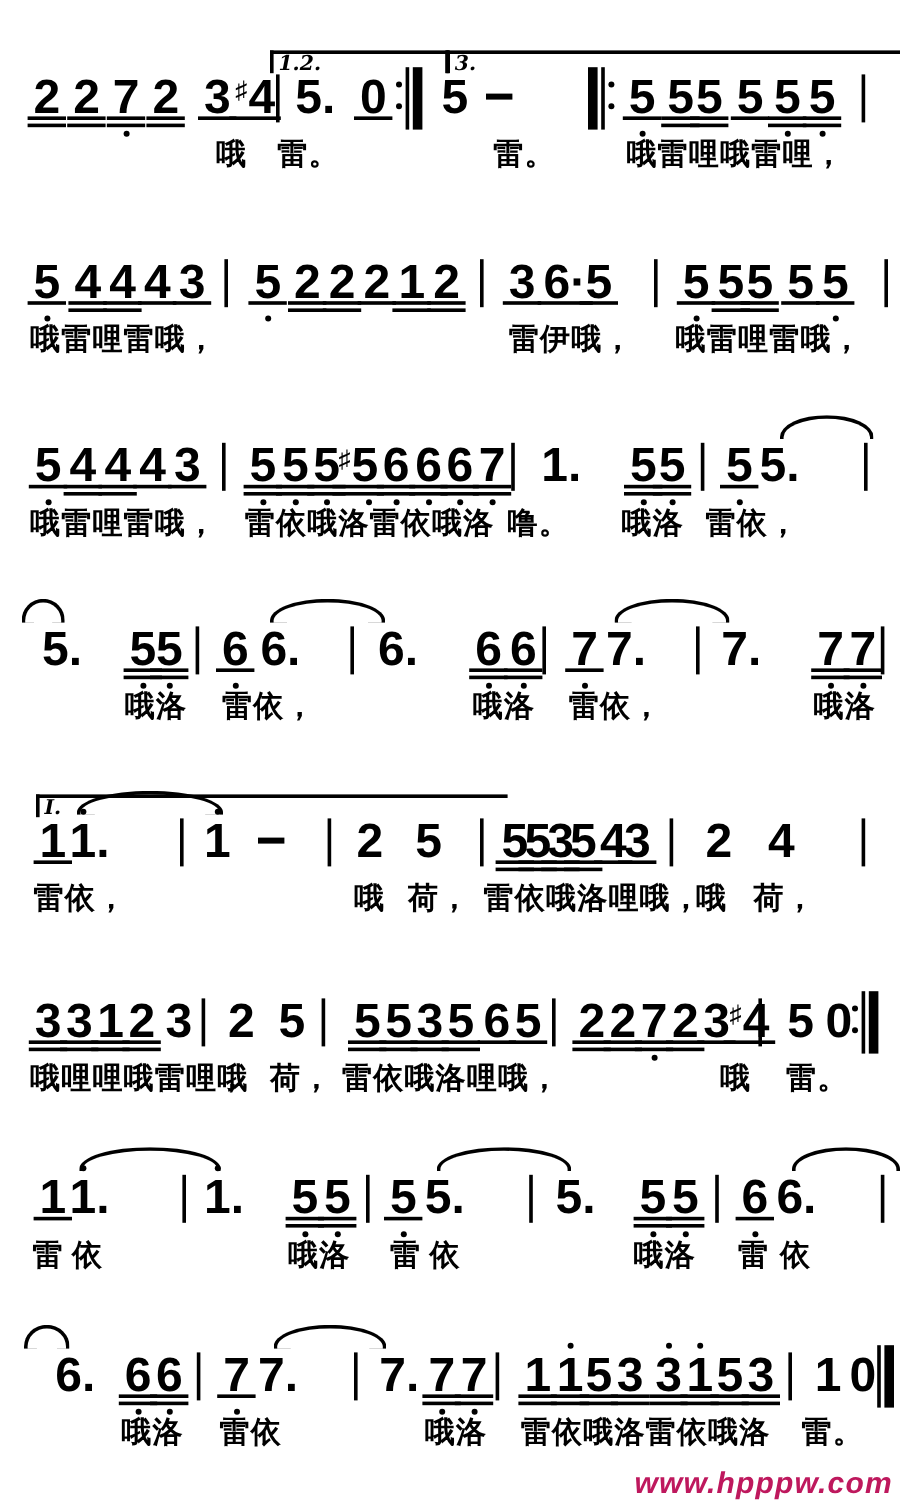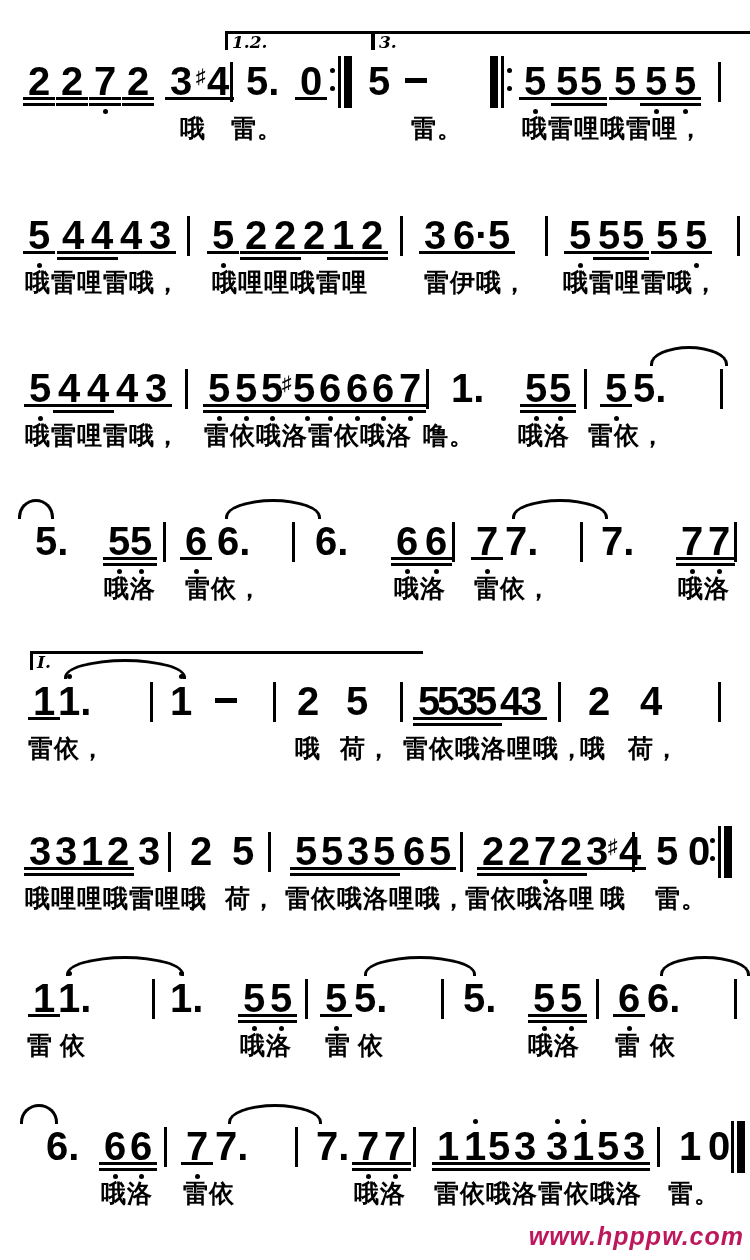--- a/index.html
+++ b/index.html
@@ -19,21 +19,21 @@
   .dash{position:absolute;top:60px;width:22px;height:5px;background:#000;}
   .rpt{position:absolute;top:38px;height:52px;display:flex;gap:3px;}
   .rpt .thin{width:3px;background:#000;} .rpt .thick{width:8px;background:#000;}
   .rpt .dots{width:5px;position:relative;}
   .rpt .dots::before,.rpt .dots::after{content:"";position:absolute;left:0;width:5px;height:5px;border-radius:50%;background:#000;}
   .rpt .dots::before{top:12px;} .rpt .dots::after{top:30px;}
   
   .arc{position:absolute;top:21px;height:17px;border:3px solid #000;border-bottom:none;
        border-radius:55% 55% 0 0 / 100% 100% 0 0;}
   
-  .volta{position:absolute;top:13px;height:16px;border-top:3px solid #000;border-left:3px solid #000;}
+  .volta{position:absolute;top:24px;height:16px;border-top:3px solid #000;border-left:3px solid #000;}
   .volta.rtick{border-right:3px solid #000;}
   .volta .vlabel{position:absolute;left:4px;top:0px;font-family:"DejaVu Serif","Liberation Serif",serif;
        font-style:italic;font-weight:bold;font-size:17px;line-height:17px;}
   
   .lyr{position:absolute;top:96px;font-family:"DejaVu Serif","Liberation Serif",serif;
        font-weight:bold;font-size:25px;line-height:30px;white-space:pre;letter-spacing:1px;}
   
   .wm{position:absolute;top:1222px;right:6px;font-style:italic;font-weight:bold;
       font-size:25px;letter-spacing:1px;font-family:"Liberation Sans","DejaVu Sans",sans-serif;}
 </style>
@@ -100,21 +100,20 @@
       <div class="tok" style="left: 453px;">6·<div class="l1"></div></div>
       <div class="tok" style="left: 488px;">5<div class="l1"></div></div>
       <div class="bar" style="left: 545px;"></div>
       <div class="tok" style="left: 569px;">5<div class="l1"></div><div class="ld"></div></div>
       <div class="tok" style="left: 598px;">5<div class="l1"></div><div class="l2"></div></div>
       <div class="tok" style="left: 622px;">5<div class="l1"></div><div class="l2"></div></div>
       <div class="tok" style="left: 656px;">5<div class="l1"></div></div>
       <div class="tok" style="left: 685px;">5<div class="l1"></div><div class="ld"></div></div>
       <div class="bar" style="left: 737px;"></div>
       <div class="lyr" style="left: 25px;">哦雷哩雷哦，</div>
-      <div class="lyr" style="left: 212px;">哦哩哩哦雷哩</div>
       <div class="lyr" style="left: 424px;">雷伊哦，</div>
       <div class="lyr" style="left: 563px;">哦雷哩雷哦，</div>
     </div>
     <div class="system" style="top: 325px;">
       <div class="arc" style="left: 650px; width: 72px;"></div>
       <div class="tok" style="left: 29px;">5<div class="l1"></div><div class="ld"></div></div>
       <div class="tok" style="left: 58px;">4<div class="l1"></div><div class="l2"></div></div>
       <div class="tok" style="left: 87px;">4<div class="l1"></div><div class="l2"></div></div>
       <div class="tok" style="left: 116px;">4<div class="l1"></div></div>
       <div class="tok" style="left: 145px;">3<div class="l1"></div></div>
@@ -228,21 +227,20 @@
       <div class="tok" style="left: 688px;">0</div>
       <div class="rpt" style="left: 710px;">
         <span class="dots"></span>
         <span class="thin"></span>
         <span class="thick"></span>
       </div>
       <div class="lyr" style="left: 25px;">哦哩哩哦雷哩，</div>
       <div class="lyr" style="left: 181px;">哦</div>
       <div class="lyr" style="left: 225px;">荷，</div>
       <div class="lyr" style="left: 285px;">雷依哦洛哩哦，</div>
-      <div class="lyr" style="left: 465px;">雷依哦洛哩</div>
       <div class="lyr" style="left: 600px;">哦</div>
       <div class="lyr" style="left: 655px;">雷。</div>
     </div>
     <div class="system" style="top: 935px;">
       <div class="arc" style="left: 66px; width: 112px;"></div>
       <div class="arc" style="left: 364px; width: 106px;"></div>
       <div class="arc" style="left: 660px; width: 84px;"></div>
       <div class="tok" style="left: 33px;">1<div class="l1"></div></div>
       <div class="tok" style="left: 58px;">1.<div class="hd"></div></div>
       <div class="bar" style="left: 152px;"></div>

